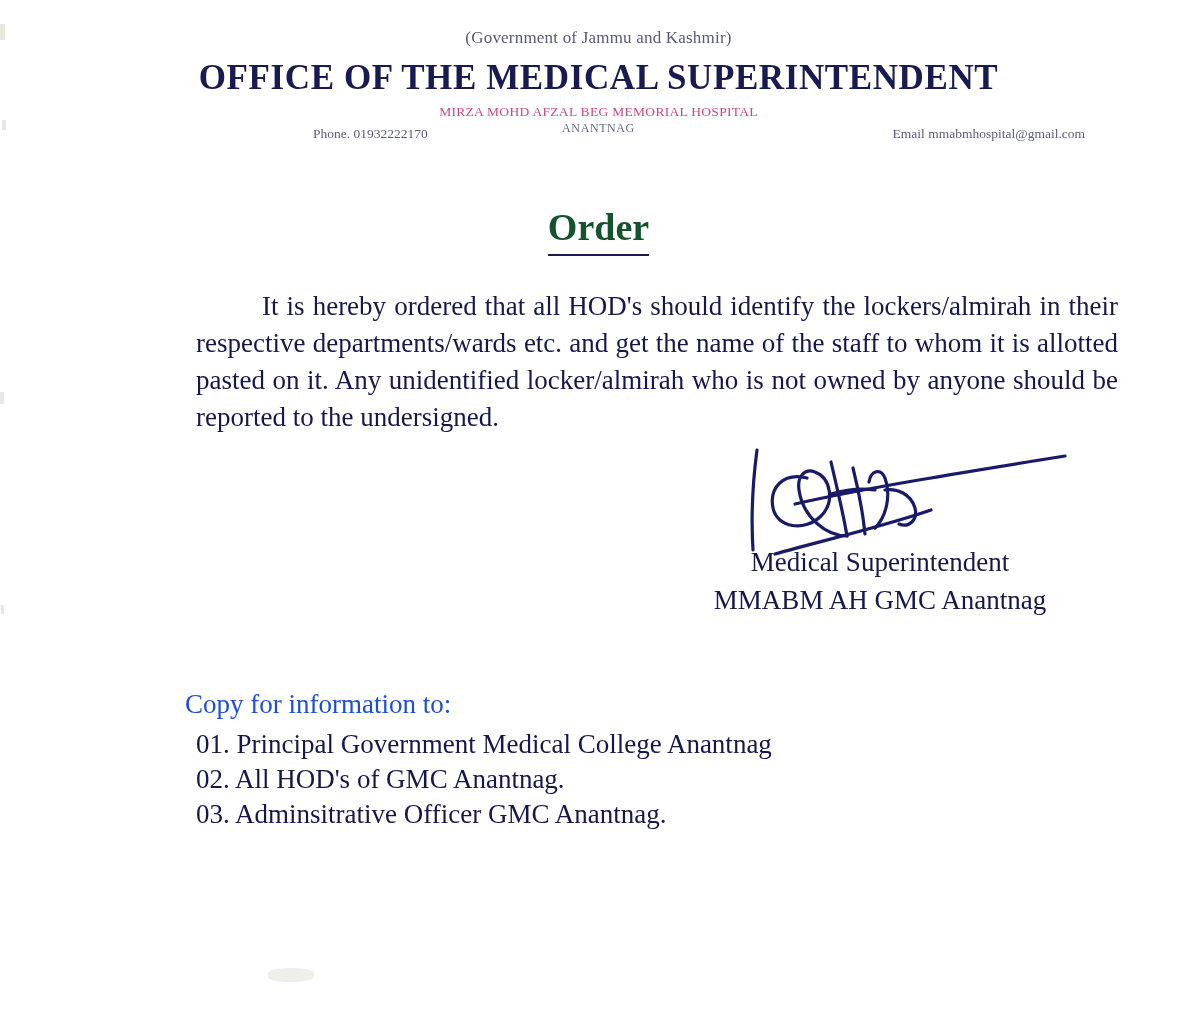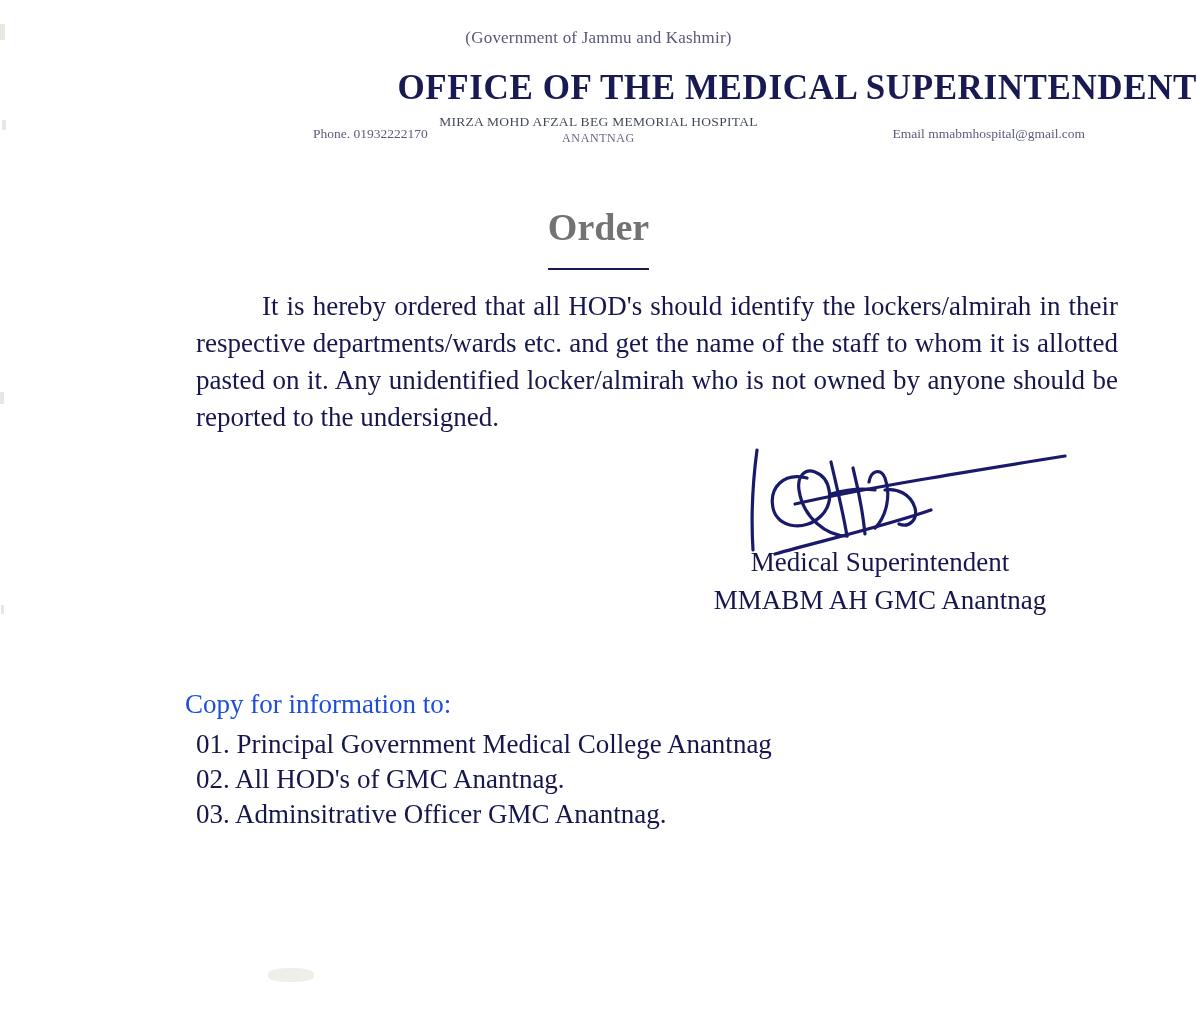--- a/index.html
+++ b/index.html
@@ -34,30 +34,29 @@
     font-size: 17px;
     letter-spacing: 0.2px;
     color: #3a3a63;
     opacity: 0.85;
     font-family: "Liberation Serif", serif;
   }
   .office-title {
     font-size: 35px;
     font-weight: bold;
     letter-spacing: 0.6px;
-    margin-top: 20px;
+    margin-top: 10px;
     color: #1a1a52;
     font-family: "Liberation Serif", serif;
-    text-align: right;
   }
   .hospital-line {
     font-size: 13.5px;
     letter-spacing: 0.3px;
     margin-top: 6px;
-    color: #0f172a;
+    color: #be185d;
     opacity: 0.8;
   }
   .city-line {
     font-size: 12px;
     letter-spacing: 0.6px;
     margin-top: 1px;
     color: #3d3d68;
     opacity: 0.8;
   }
   .contact-row {
@@ -91,22 +90,22 @@
     position: absolute;
     top: 205px;
     left: 0;
     width: 1197px;
     text-align: center;
   }
   .order-heading span {
     font-size: 38px;
     font-weight: bold;
     border-bottom: 2px solid #1a1a52;
-    padding-bottom: 20px;
-    color: #737373;
+    padding-bottom: 6px;
+    color: #14532d;
   }
 
   
   .body-text {
     position: absolute;
     top: 288px;
     left: 196px;
     width: 922px;
     font-size: 27px;
     line-height: 37px;

